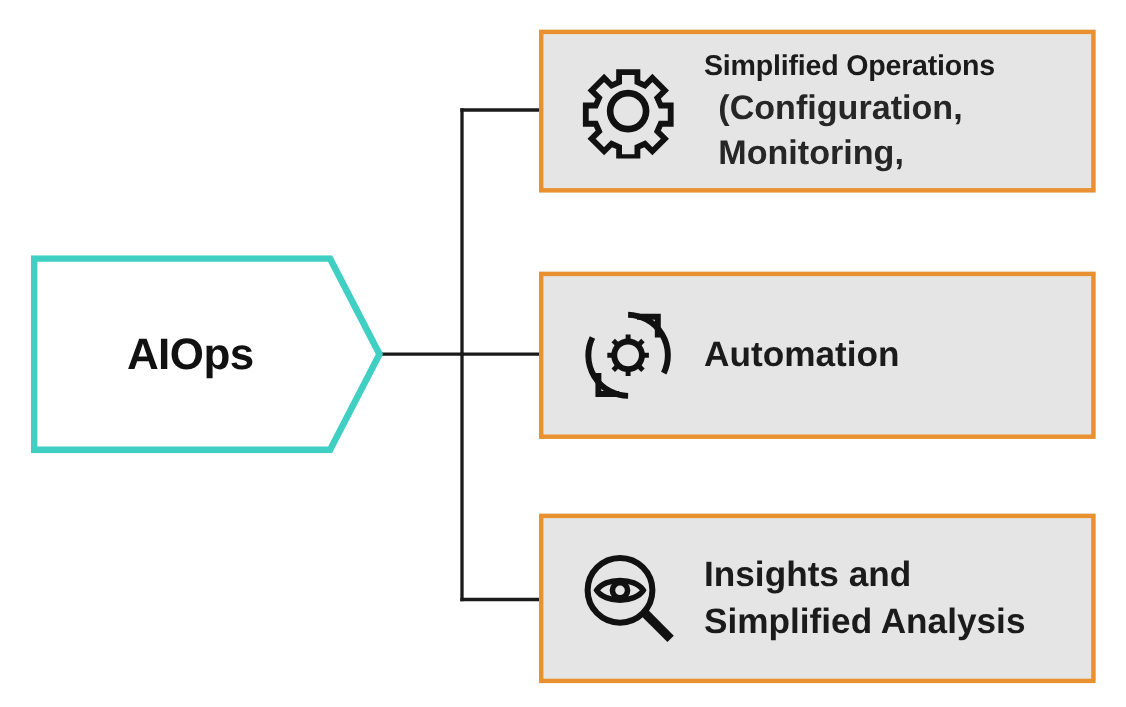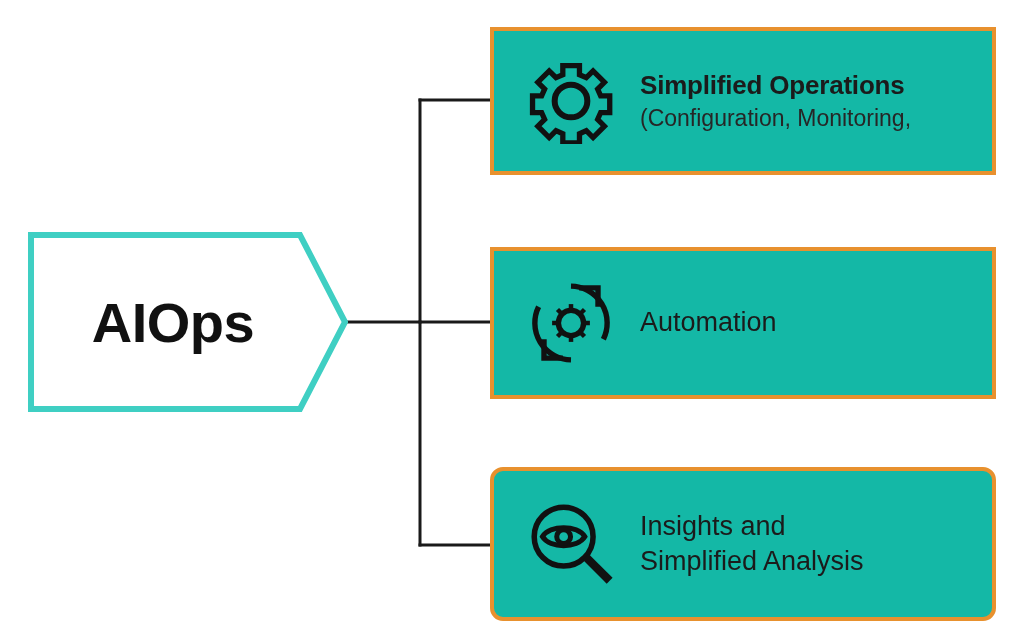--- a/index.html
+++ b/index.html
@@ -34,72 +34,73 @@
   }
   #aiops-label {
     position: absolute;
     left: 28px;
     top: 232px;
     width: 290px;
     height: 180px;
     display: flex;
     align-items: center;
     justify-content: center;
-    font-size: 56px;
+    font-size: 40px;
     font-weight: 700;
     letter-spacing: -0.5px;
     color: #111111;
     white-space: nowrap;
   }
 
   
   .item-box {
     position: absolute;
     left: 490px;
     width: 506px;
     box-sizing: border-box;
     border: 4px solid #E8912E;
-    background: #14b8a6;
+    background: #e5e5e5;
     display: flex;
     align-items: center;
   }
   #box-0 { top: 27px;  height: 148px; }
   #box-1 { top: 247px; height: 152px; }
-  #box-2 { top: 467px; height: 154px; border-radius: 13px; }
+  #box-2 { top: 467px; height: 154px; }
 
   .item-icon {
     flex: 0 0 auto;
     width: 110px;
     display: flex;
     align-items: center;
     justify-content: center;
     margin-left: 22px;
   }
   .item-text {
     flex: 1 1 auto;
     padding-left: 14px;
     padding-right: 10px;
     color: #1b1b1b;
   }
   .item-title {
-    font-size: 27px;
+    font-size: 32px;
     line-height: 1.30;
-    font-weight: 400;
+    font-weight: 700;
     color: #1b1b1b;
   }
   .item-title.bold {
     font-weight: 700;
     font-size: 26px;
     letter-spacing: -0.2px;
   }
   .item-sub {
-    font-size: 23px;
+    font-size: 31px;
     line-height: 1.33;
-    font-weight: 400;
+    font-weight: 700;
     color: #262626;
+    margin-left: 13px;
   }
   .item-sub .sub-line { display: block; }
   .item-title .title-line { display: block; }
 </style>
 </head>
 <body>
 
 <div id="canvas">
 
   <svg id="connectors" viewBox="0 0 1024 643" width="1024" height="643" xmlns="http://www.w3.org/2000/svg">

